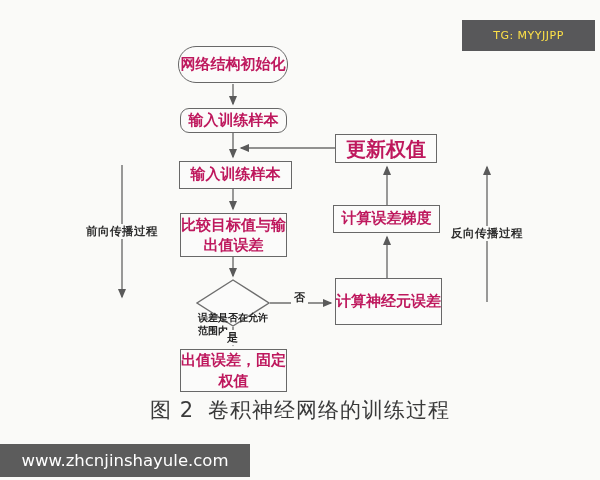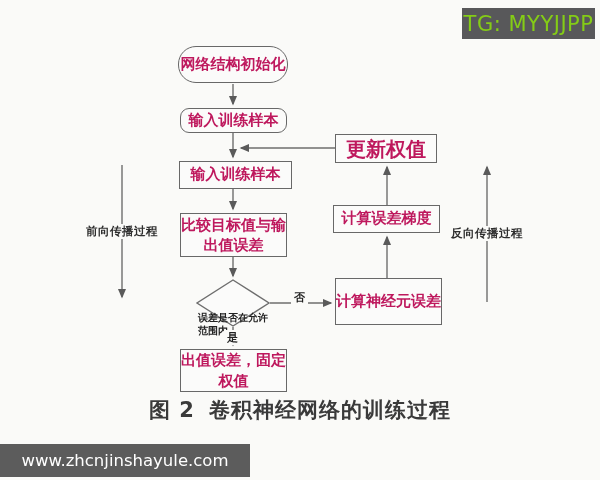--- a/index.html
+++ b/index.html
@@ -41,27 +41,27 @@
   .lbl-no{left:291px;top:290px;width:15px;}
   .side-label{
     position:absolute;font-size:11.5px;font-weight:bold;color:#2e2e2e;
     background:var(--bg);text-align:center;letter-spacing:0.5px;
   }
   .lbl-forward{left:83px;top:224px;width:78px;}
   .lbl-backward{left:448px;top:226px;width:78px;}
 
   .caption{
     position:absolute;left:0;top:396px;width:600px;text-align:center;
-    font-size:21px;font-weight:bold;color:#3a3a3a;letter-spacing:1px;
+    font-size:21px;font-weight:normal;color:#3a3a3a;letter-spacing:1px;
   }
   .caption .fig-no{margin-right:14px;}
 
   .badge{
-    position:absolute;left:462px;top:8px;width:133px;height:31px;
-    background:#58585a;color:#84cc16;font-size:21px;letter-spacing:0.5px;
+    position:absolute;left:462px;top:20px;width:133px;height:31px;
+    background:#58585a;color:#fde047;font-size:11px;letter-spacing:0.5px;
     display:flex;align-items:center;justify-content:center;
   }
   .webbar{
     position:absolute;left:0;top:444px;width:250px;height:33px;
     background:#5c5c5c;color:#fff;font-size:16.5px;
     display:flex;align-items:center;justify-content:center;
   }
 </style>
 </head>
 <body style="background: rgb(250, 250, 248); --bg: #fafaf8;">

